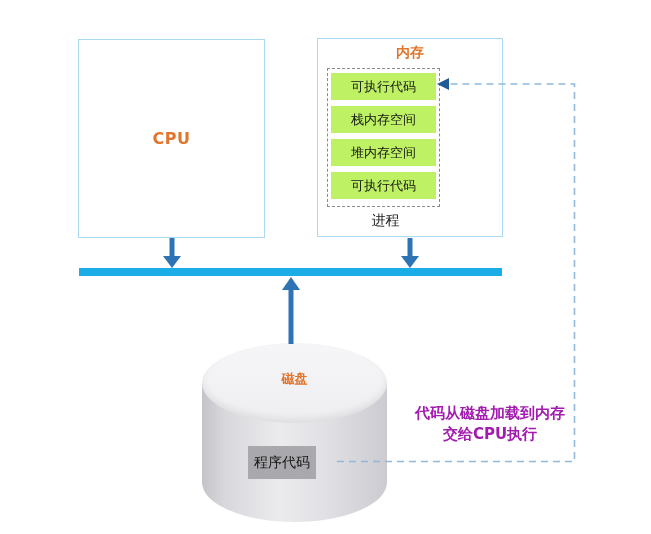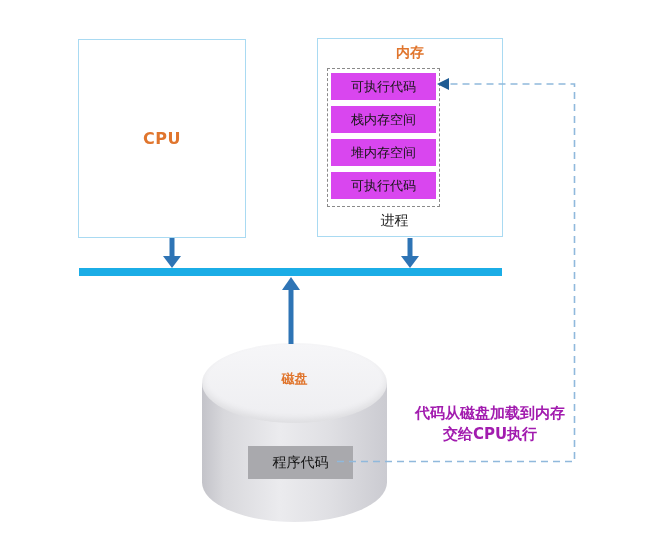--- a/index.html
+++ b/index.html
@@ -10,21 +10,21 @@
   }
   .canvas {
     position: relative;
     width: 651px; height: 534px;
     background: #ffffff;
   }
 
   
   .cpu-box {
     position: absolute; left: 78px; top: 39px;
-    width: 168px; height: 199px;
+    width: 187px; height: 199px;
     border: 1.5px solid #A9DAF2;
     background: #ffffff;
     display: flex; align-items: center; justify-content: center;
   }
   .cpu-label {
     color: #E0752D; font-size: 16px; font-weight: bold; letter-spacing: .5px;
   }
 
   
   .memory-box {
@@ -42,27 +42,27 @@
   .process-container {
     position: absolute; left: 9px; top: 29px;
     width: 113px; height: 139px;
     border: 1.6px dashed #8A8A8A;
     padding: 4px 3px;
     display: flex; flex-direction: column; gap: 6px;
     background: #ffffff;
   }
   .memory-segment {
     height: 27px; flex: 0 0 27px;
-    background: #d946ef;
+    background: #bef264;
     display: flex; align-items: center; justify-content: center;
     font-size: 13px; font-weight: 500; color: #161616;
     white-space: nowrap;
   }
   .process-label {
-    position: absolute; left: 20px; top: 173px; width: 113px;
+    position: absolute; left: 11px; top: 173px; width: 113px;
     text-align: center;
     font-size: 14px; color: #222222;
   }
 
   
   .disk-body {
     position: absolute; left: 202px; top: 383px;
     width: 185px; height: 139px;
     border-radius: 0 0 93px 93px / 0 0 40px 40px;
     background: linear-gradient(90deg,
@@ -75,21 +75,21 @@
     background: linear-gradient(180deg, #f6f6f8 0%, #eeeef1 100%);
     box-shadow: inset 0 -4px 7px rgba(0,0,0,0.07);
   }
   .disk-label {
     position: absolute; left: 202px; top: 370px; width: 185px;
     text-align: center;
     color: #E0752D; font-size: 13px; font-weight: bold;
   }
   .program-code-box {
     position: absolute; left: 248px; top: 446px;
-    width: 105px; height: 33px;
+    width: 68px; height: 33px;
     background: #A9A9AD;
     display: flex; align-items: center; justify-content: center;
     font-size: 14px; font-weight: 500; color: #141414;
   }
 
   
   .annotation {
     position: absolute; left: 410px; top: 403px; width: 160px;
     text-align: center;
     color: #a21caf; font-size: 15px; font-weight: 600; line-height: 1.42;

